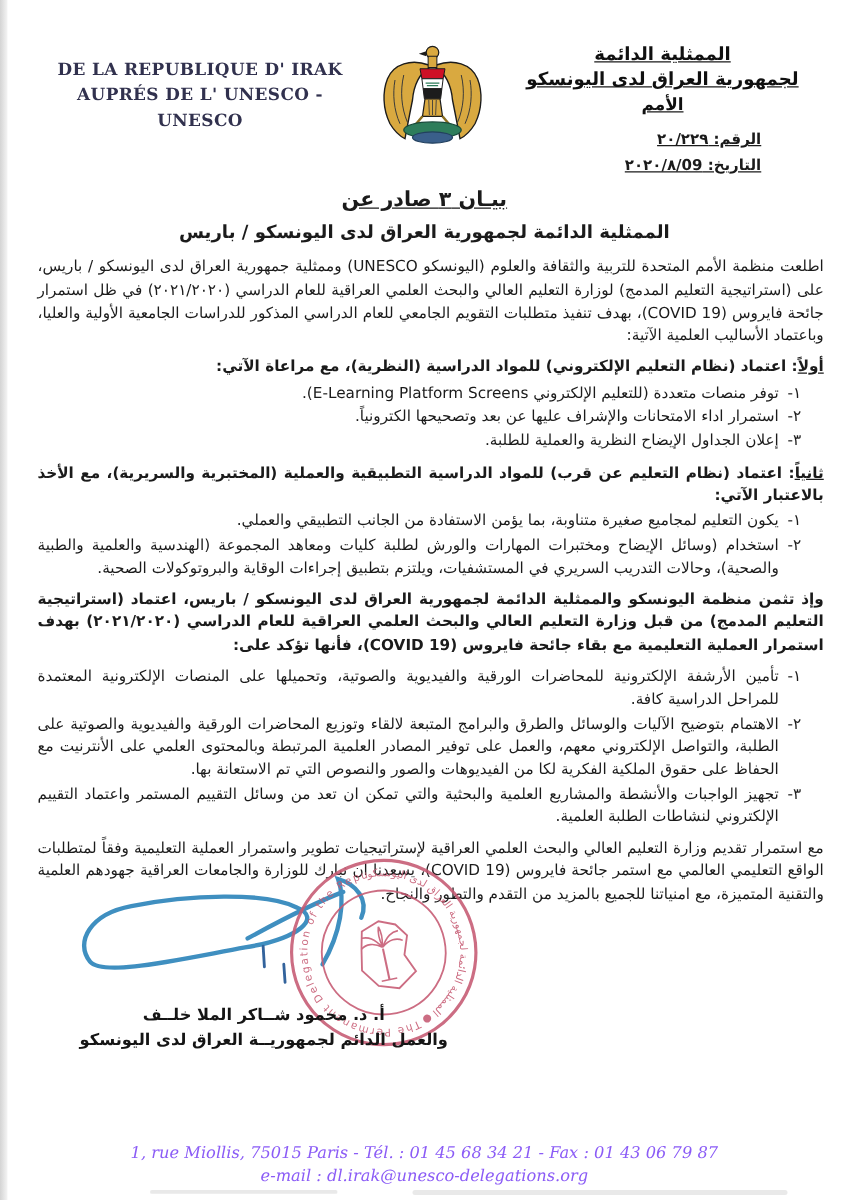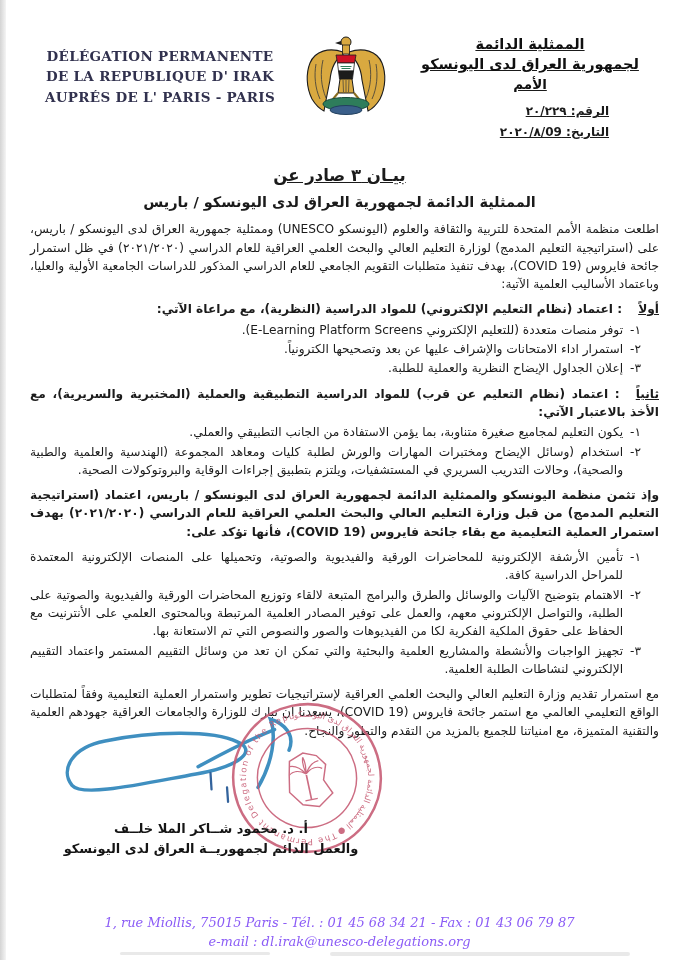--- a/index.html
+++ b/index.html
@@ -24,30 +24,30 @@
     line-height:1.5;color:#31314e;letter-spacing:.3px;}
   .emblem-wrap{width:100px;height:100px;flex:0 0 auto;}
   .right-col{width:250px;display:flex;flex-direction:column;align-items:flex-end;text-decoration:underline;}
   .ar-head{width:100%;text-align:center;font-weight:bold;font-size:14.5px;
     line-height:1.4;direction:rtl;margin-top:4px;color:#101010;}
   .ar-head .l3{font-size:13.5px;}
   .refs{direction:rtl;text-align:right;font-size:12px;font-weight:600;
     line-height:1.7;margin-top:8px;width:100%;padding-right:46px;box-sizing:border-box;}
 
   
-  .title{text-align:center;direction:rtl;margin-top:24px;}
+  .title{text-align:center;direction:rtl;margin-top:8px;}
   .t1{font-size:16.5px;font-weight:bold;text-decoration:underline;}
   .t2{font-size:14.5px;font-weight:bold;margin-top:9px;}
 
   
   .doc-body{direction:rtl;padding:10px 20px 0 30px;font-size:12.2px;
     line-height:1.5;text-align:justify;}
   .para{margin:0 0 7px;}
   .bold{font-weight:bold;}
-  .u{text-decoration:underline;margin-left:16px;}
+  .u{text-decoration:underline;}
   .sec-head{font-weight:bold;margin:0 0 2px;}
   .list{margin:0 0 7px;}
   .li{display:flex;gap:7px;padding-right:18px;margin-bottom:1px;}
   .num{flex:0 0 auto;white-space:nowrap;}
   .txt{flex:1;text-align:justify;}
 
   
   .sig-area{position:relative;height:138px;margin-top:-4px;}
   .sig-stroke{position:absolute;left:55px;top:-30px;}
   .stamp{position:absolute;left:228px;top:-44px;transform:rotate(-12deg);opacity:.88;}
@@ -60,23 +60,22 @@
     line-height:1.45;color:#8b5cf6;}
 </style>
 </head>
 <body>
 
 <div class="page">
   <div class="scan-edge"></div>
 
   <div class="header">
     <div class="fr-block">
-      <div>DÉLÉGATION PERMANENTE</div>
       <div>DE LA REPUBLIQUE D' IRAK</div>
-      <div>AUPRÉS DE L' PARIS - PARIS</div>
+      <div>AUPRÉS DE L' UNESCO - UNESCO</div>
     </div>
 
     <div class="emblem-wrap">
       <svg viewBox="0 0 100 100" width="100" height="100">
 
         <g stroke="#1c1c1c" stroke-width="1.1" fill="#d9a940">
           <path d="M47,22 C33,17 19,21 14,33 C10,43 10,57 16,69 C19,74 24,79 28,81 C30,70 32,60 34,50 C35,38 40,28 47,25 Z"></path>
           <path d="M53,22 C67,17 81,21 86,33 C90,43 90,57 84,69 C81,74 76,79 72,81 C70,70 68,60 66,50 C65,38 60,28 53,25 Z"></path>
         </g>
         <g stroke="#3a3a3a" stroke-width="0.8" fill="none">

